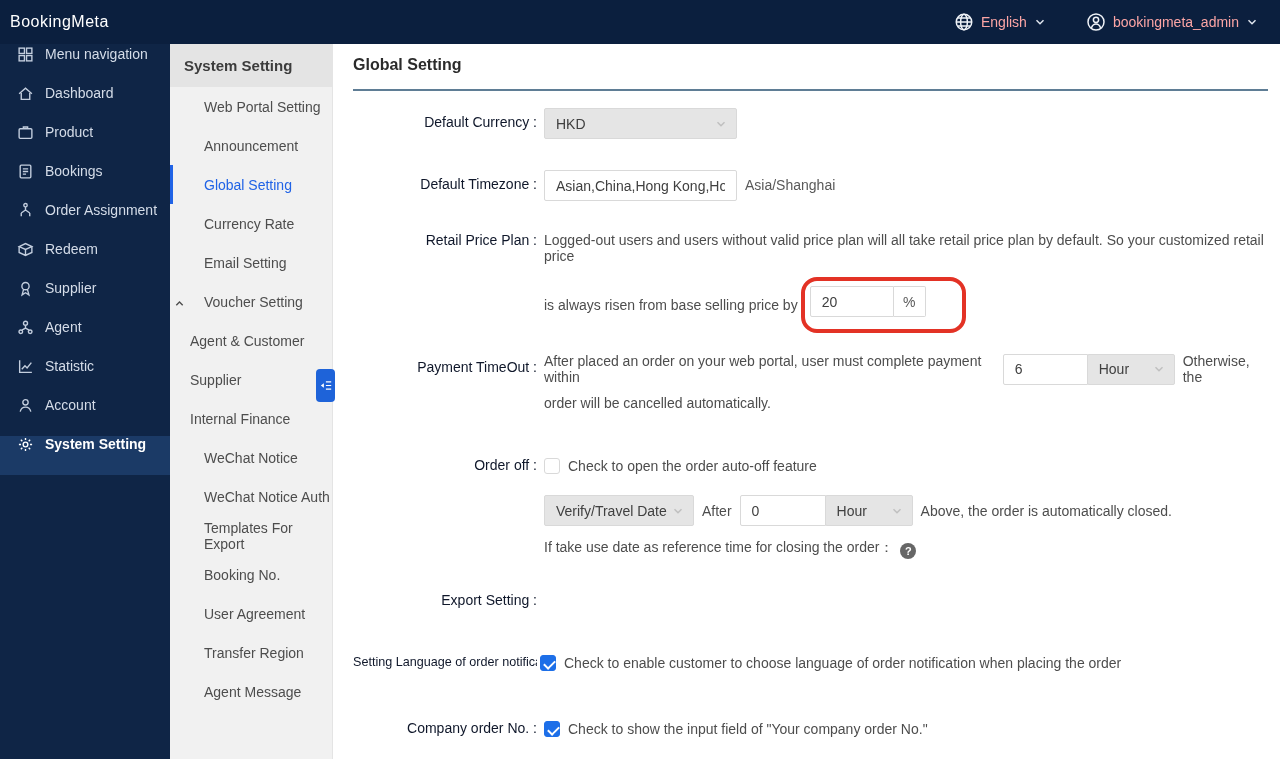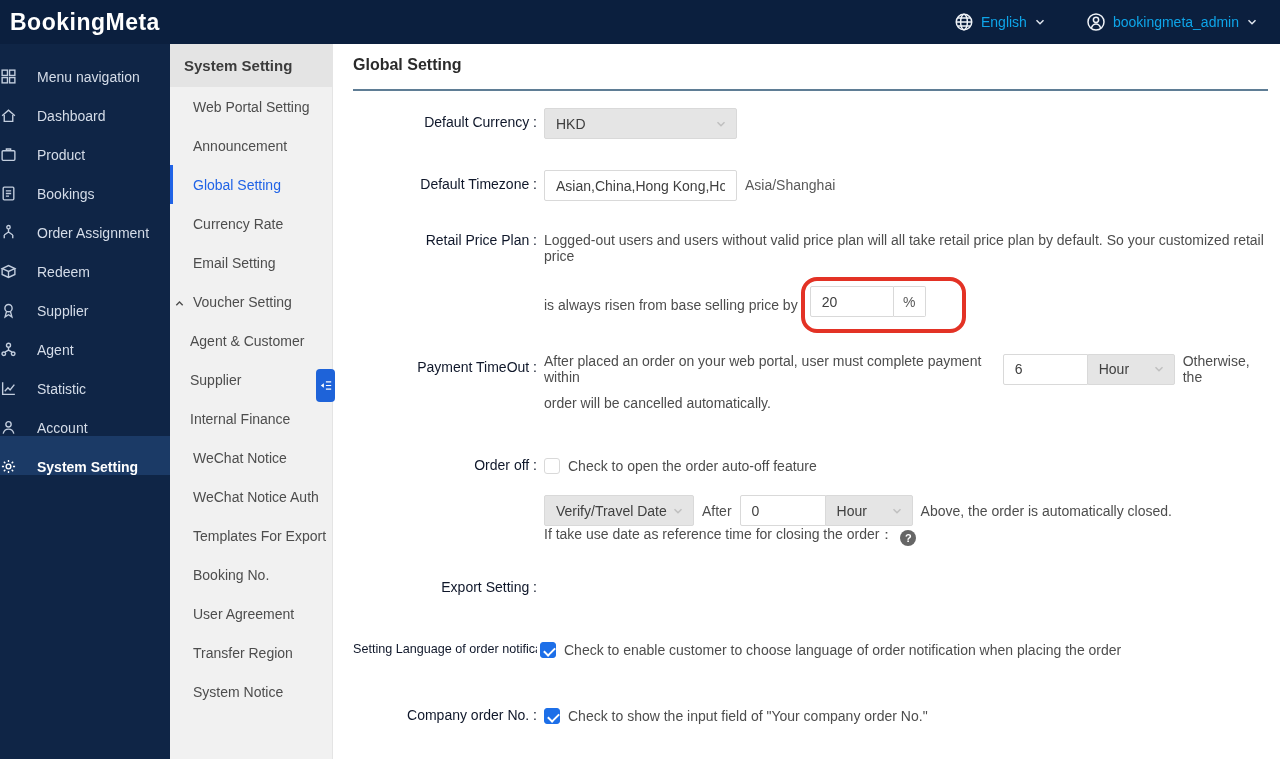--- a/index.html
+++ b/index.html
@@ -3,41 +3,41 @@
 <meta charset="utf-8">
 <style>
   * { margin:0; padding:0; box-sizing:border-box; }
   html,body { width:1280px; height:759px; overflow:hidden; }
   body { font-family:"Liberation Sans", sans-serif; font-size:14px; background:#fff; color:#404040; }
 
   .app { display:flex; flex-direction:column; width:1280px; height:759px; }
 
   
   .topbar { height:44px; background:#0b1f3e; display:flex; align-items:center; flex-shrink:0; }
-  .logo { color:#fff; font-size:23px; font-weight:bold; letter-spacing:.5px; margin-left:10px; }
-  .top-right { margin-left:auto; display:flex; align-items:center; gap:40px; margin-right:22px; color:#0ea5e9; }
+  .logo { color:#fff; font-size:16px; font-weight:normal; letter-spacing:.5px; margin-left:10px; }
+  .top-right { margin-left:auto; display:flex; align-items:center; gap:40px; margin-right:22px; color:#fca5a5; }
   .top-group { display:flex; align-items:center; gap:7px; cursor:pointer; }
   .top-group .icon { width:20px; height:20px; color:#f0f3f8; }
   .chev { width:12px; height:12px; color:#dfe5ee; display:inline-block; }
   .icon svg, .chev svg { width:100%; height:100%; display:block; }
 
   
   .body { flex:1; display:flex; position:relative; min-height:0; }
 
   
   .sidebar { width:170px; background:#0f2546; flex-shrink:0; padding-top:2px; }
-  .side-item { height:39px; display:flex; align-items:flex-end; color:#d4dce8; cursor:pointer;gap:9px; }
+  .side-item { height:39px; display:flex; align-items:flex-start; padding-left:17px; color:#d4dce8; cursor:pointer; }
   .side-item .icon { width:17px; height:17px; margin-right:11px; color:#c3cede; flex-shrink:0; }
   .side-item.active { background:#1b3a66; color:#fff; font-weight:bold; }
   .side-item.active .icon { color:#fff; }
 
   
   .submenu { width:163px; background:#f1f1f1; flex-shrink:0; border-right:1px solid #e4e4e4; }
   .submenu-title { height:43px; line-height:43px; background:#e4e4e4; padding-left:14px; font-size:15px; font-weight:bold; color:#3c3c3c; }
-  .sub-item { height:39px; display:flex; align-items:center; padding-left:23px; color:#4d4d4d; cursor:pointer; position:relative; }
+  .sub-item { height:39px; display:flex; align-items:center; padding-left:34px; color:#4d4d4d; cursor:pointer; position:relative; }
   .sub-item.child { padding-left:20px; }
   .sub-item.active { color:#2063e6; }
   .sub-item.active::before { content:""; position:absolute; left:0; top:0; bottom:0; width:3px; background:#2063e6; }
   .sub-item .chev-up { width:11px; height:11px; color:#4d4d4d; position:absolute; left:4px; top:14px; }
   .sub-item .chev-up svg{ width:100%; height:100%; }
 
   
   .fold-btn { position:absolute; left:316px; top:325px; width:19px; height:33px; background:#1e63d9; border-radius:4px; display:flex; align-items:center; justify-content:center; cursor:pointer; z-index:5; }
   .fold-btn .icon { width:13px; height:13px; color:#fff; }
 
@@ -274,21 +274,21 @@
       <div class="sub-item">
           <span>Booking No.</span>
         </div>
       <div class="sub-item">
           <span>User Agreement</span>
         </div>
       <div class="sub-item">
           <span>Transfer Region</span>
         </div>
       <div class="sub-item">
-          <span>System Notice</span>
+          <span>Agent Message</span>
         </div>
     </div>
 
     <div class="fold-btn">
       <span class="icon">
           <svg viewBox="0 0 16 16" stroke="currentColor" fill="currentColor" stroke-width="1.4">
             <path d="M8.5 3.5H15M8.5 8H15M8.5 12.5H15" fill="none"></path>
             <path d="M6 5.2 2.2 8 6 10.8Z" stroke="none"></path>
           </svg>
         </span>
@@ -383,21 +383,21 @@
                   <span>Hour</span>
                   <span class="chev">
                       <svg viewBox="0 0 12 12" fill="none" stroke="currentColor" stroke-width="1.5">
                         <path d="M2.5 4.2 6 7.7l3.5-3.5"></path>
                       </svg>
                     </span>
                 </span>
               </span>
               <span class="ml8">Above, the order is automatically closed.</span>
             </div>
-            <div style="">
+            <div style="margin-top:13px;">
               <span>If take use date as reference time for closing the order：</span><span class="q-icon"></span>
             </div>
           </div>
         </div>
 
         <div class="row mb44">
           <div class="row-label" style="padding-top:2px;">Export Setting :</div>
         </div>
 
         <div class="row row-lang mb44">

